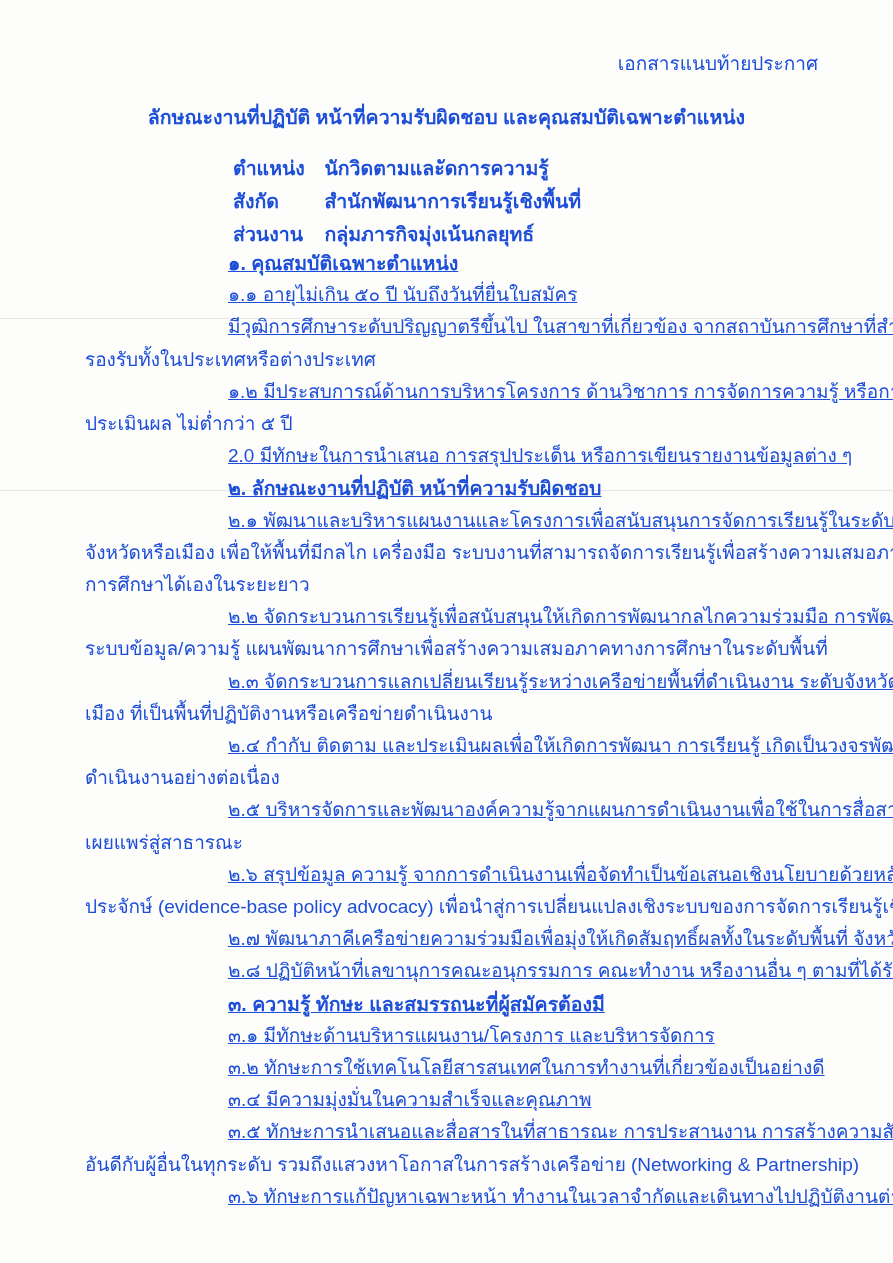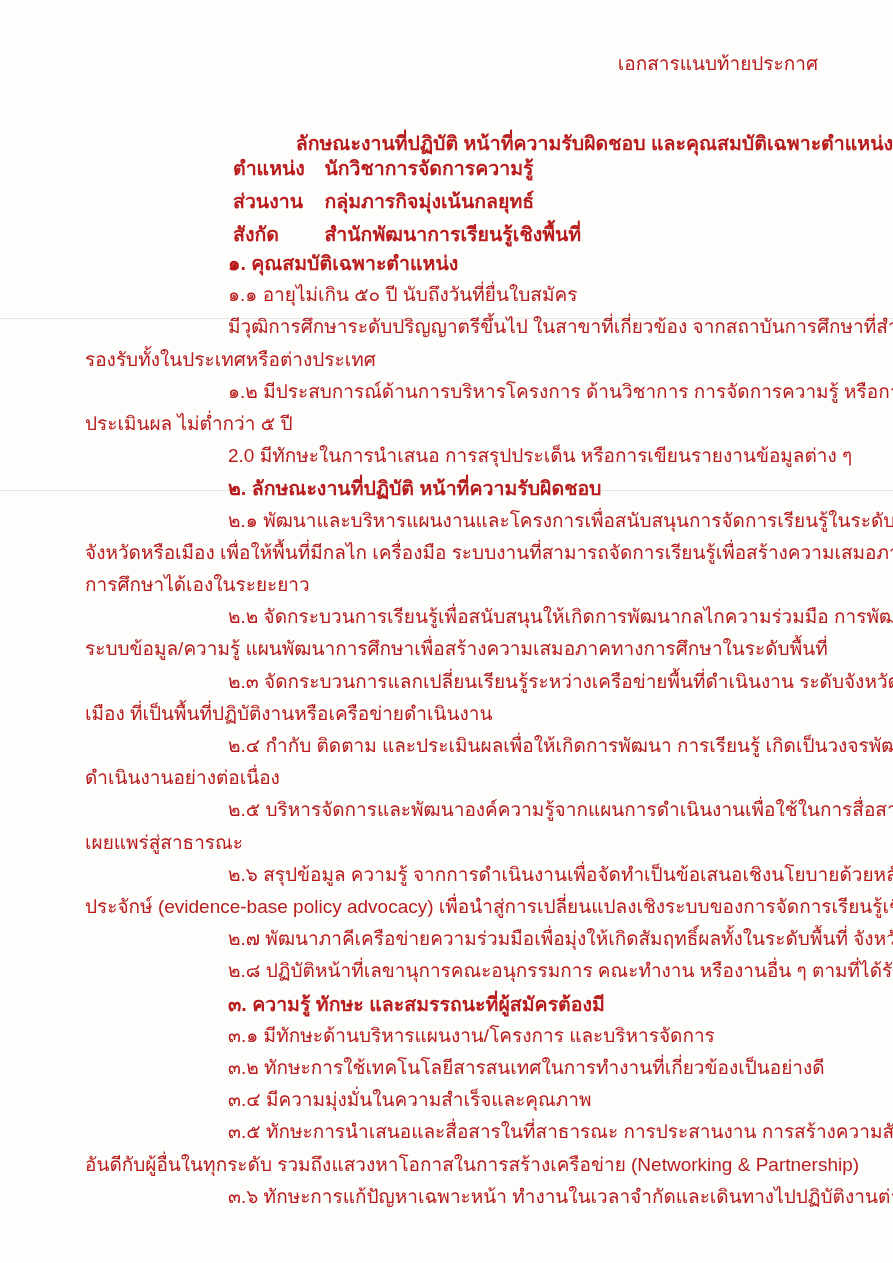--- a/index.html
+++ b/index.html
@@ -6,40 +6,39 @@
     margin: 0;
     padding: 0;
     background: #ffffff;
   }
   .page {
     position: relative;
     width: 893px;
     height: 1263px;
     background: #fdfdfc;
     font-family: "Liberation Sans", sans-serif;
-    color: #b91c1c;
+    color: #1d4ed8;
     overflow: hidden;
   }
   .header-note {
     position: absolute;
     top: 48px;
     right: 75px;
     font-size: 19px;
     white-space: nowrap;
   }
   .doc-title {
     position: absolute;
     top: 102px;
     left: 0;
     width: 100%;
-    text-align: right;
+    text-align: center;
     font-weight: bold;
     font-size: 19.5px;
     white-space: nowrap;
-    margin-top: 26px;
   }
   .position-block {
     position: absolute;
     top: 152px;
     left: 233px;
     font-weight: bold;
     font-size: 19.5px;
   }
   .position-row {
     line-height: 33px;
@@ -55,20 +54,21 @@
     left: 85px;
     width: 766px;
     font-size: 19px;
   }
   .ln {
     line-height: 32.2px;
     white-space: nowrap;
   }
   .ln.ind {
     padding-left: 143px;
+    text-decoration: underline;
   }
   .ln.head {
     font-weight: bold;
     font-size: 19.5px;
   }
   .scan-line {
     position: absolute;
     left: 0;
     width: 100%;
     height: 1px;
@@ -84,29 +84,29 @@
   <div class="scan-line a"></div>
   <div class="scan-line b"></div>
 
   <div class="header-note">เอกสารแนบท้ายประกาศ</div>
 
   <div class="doc-title">ลักษณะงานที่ปฏิบัติ หน้าที่ความรับผิดชอบ และคุณสมบัติเฉพาะตำแหน่ง</div>
 
   <div class="position-block">
     <div class="position-row">
       <span class="label">ตำแหน่ง</span>
-      <span class="value">นักวิชาการจัดการความรู้</span>
+      <span class="value">นักวิดตามและัดการความรู้</span>
+    </div>
+    <div class="position-row">
+      <span class="label">สังกัด</span>
+      <span class="value">สำนักพัฒนาการเรียนรู้เชิงพื้นที่</span>
     </div>
     <div class="position-row">
       <span class="label">ส่วนงาน</span>
       <span class="value">กลุ่มภารกิจมุ่งเน้นกลยุทธ์</span>
-    </div>
-    <div class="position-row">
-      <span class="label">สังกัด</span>
-      <span class="value">สำนักพัฒนาการเรียนรู้เชิงพื้นที่</span>
     </div>
   </div>
 
   <div class="content">
 
     <div class="ln ind head">๑. คุณสมบัติเฉพาะตำแหน่ง</div>
     <div class="ln ind">๑.๑ อายุไม่เกิน ๕๐ ปี นับถึงวันที่ยื่นใบสมัคร</div>
     <div class="ln ind">มีวุฒิการศึกษาระดับปริญญาตรีขึ้นไป ในสาขาที่เกี่ยวข้อง จากสถาบันการศึกษาที่สำนักงาน ก.พ.</div>
     <div class="ln">รองรับทั้งในประเทศหรือต่างประเทศ</div>
     <div class="ln ind">๑.๒ มีประสบการณ์ด้านการบริหารโครงการ ด้านวิชาการ การจัดการความรู้ หรือการติดตามและ</div>

